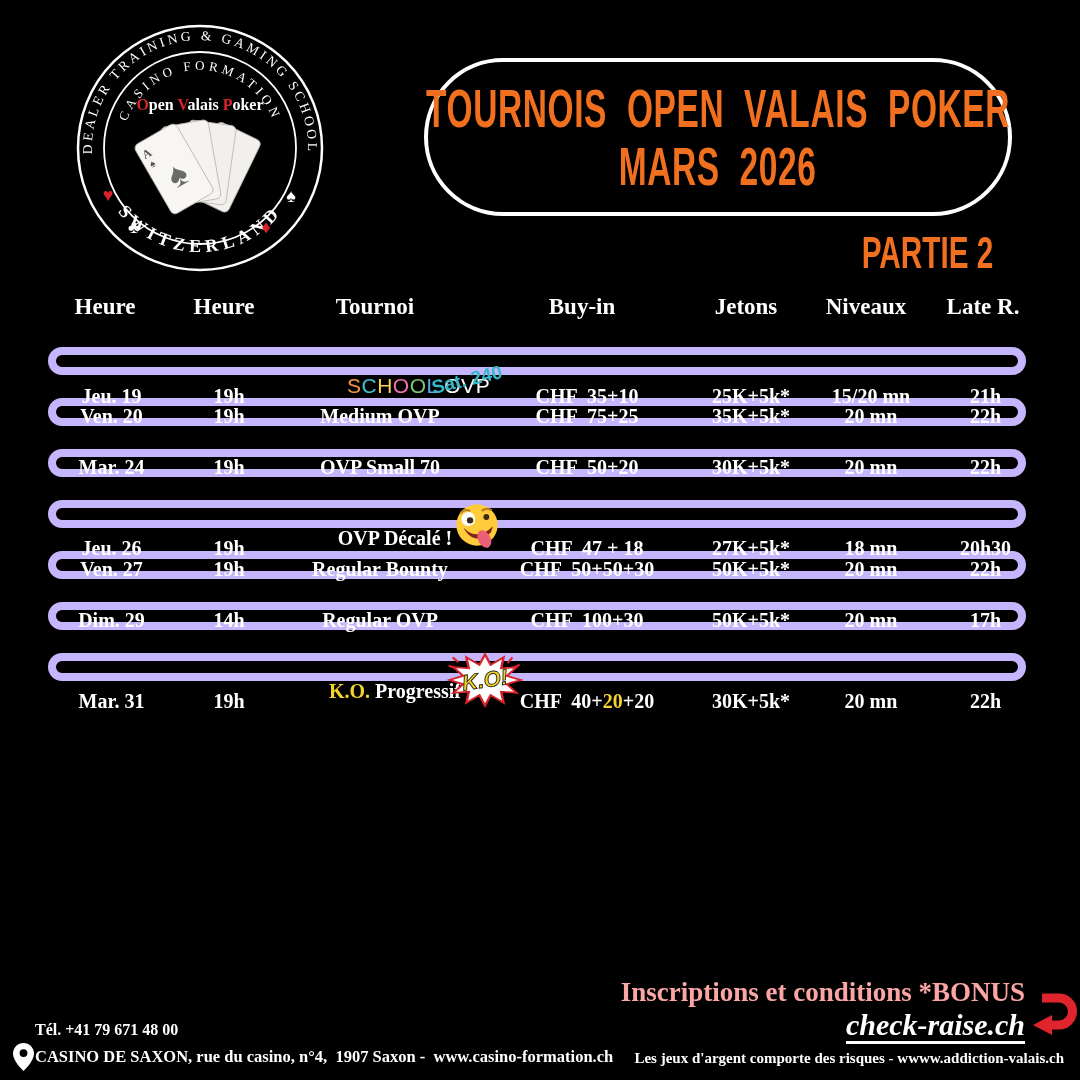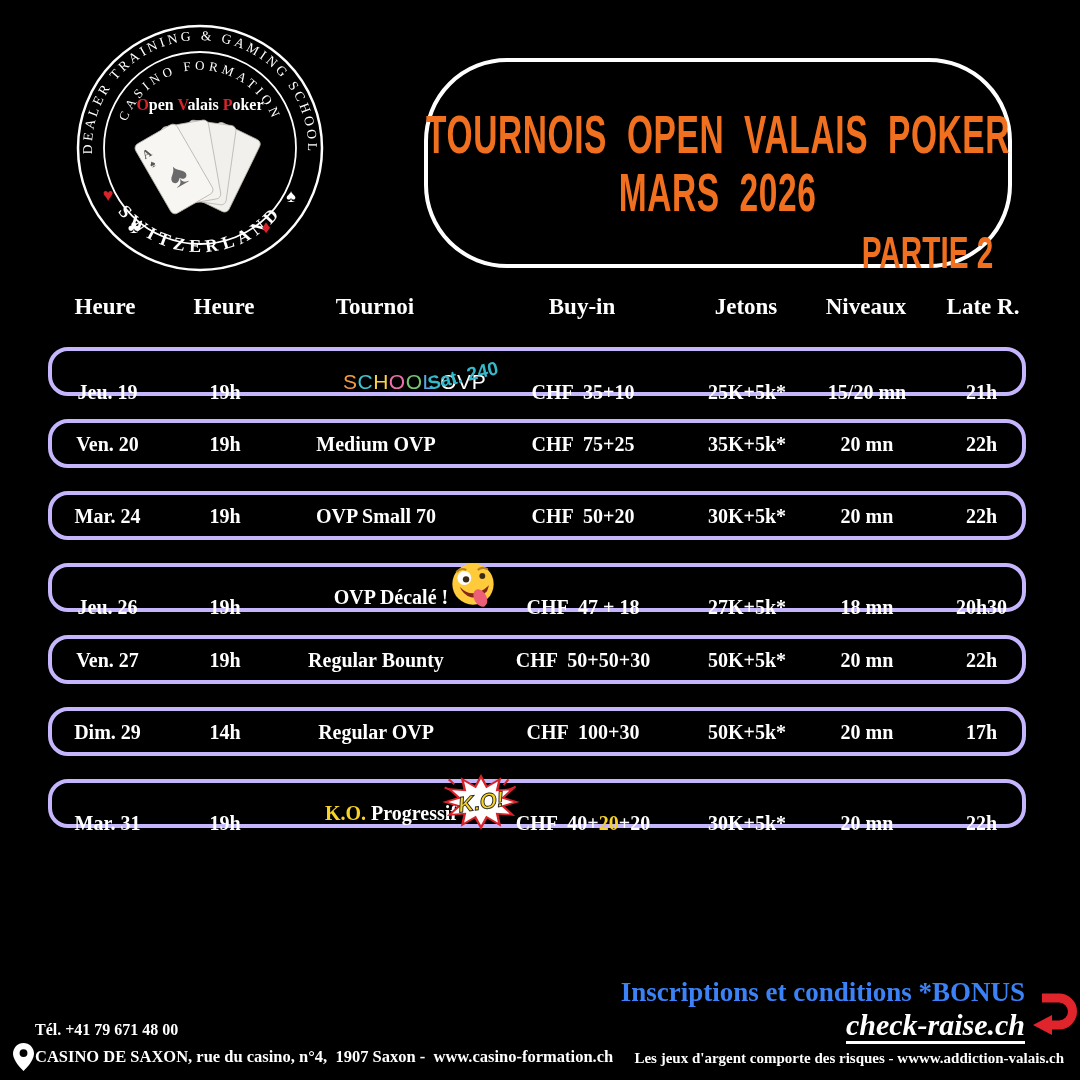--- a/index.html
+++ b/index.html
@@ -8,21 +8,21 @@
     background:#000;
     font-family:"Liberation Serif","DejaVu Serif",serif;
   }
 
   
   .logo{position:absolute;left:70px;top:18px;}
   .ring-text{fill:#fff;font-family:"Liberation Serif","DejaVu Serif",serif;}
 
   
   .title-box{
-    position:absolute;left:424px;top:58px;width:588px;height:210px;
+    position:absolute;left:424px;top:58px;width:588px;height:158px;
     box-sizing:border-box;border:4px solid #fff;border-radius:83px;
     display:flex;flex-direction:column;align-items:center;justify-content:center;gap:4px;
   }
   .title-line{
     color:#f0701f;font-family:"Liberation Sans","DejaVu Sans",sans-serif;
     font-weight:bold;font-size:54px;line-height:1.0;white-space:nowrap;
     transform:scaleX(0.62);letter-spacing:1px;word-spacing:16px;
   }
   .partie{
     position:absolute;top:230px;right:87px;color:#f0701f;
@@ -32,22 +32,22 @@
   }
 
   
   .thead{
     position:absolute;left:48px;top:294px;width:978px;
     display:grid;grid-template-columns:114px 124px 178px 236px 92px 148px 86px;
   }
   .th{color:#fff;font-weight:bold;font-size:23px;text-align:center;white-space:pre;}
   .rows{position:absolute;left:48px;top:347px;width:978px;}
   .row{
-    box-sizing:border-box;height:49px;margin-bottom:23px;background:#000;
-    border:4px solid #c4b5fd;border-radius:20px;
+    box-sizing:border-box;height:28px;margin-bottom:23px;background:#000;
+    border:8px solid #c4b5fd;border-radius:20px;
     display:grid;grid-template-columns:111px 124px 178px 236px 92px 148px 81px;
     align-items:center;
   }
   .td{color:#fff;font-weight:bold;font-size:20px;text-align:center;white-space:pre;line-height:1;}
   .td.tournoi{position:relative;}
   .school{
     font-family:"Liberation Sans","DejaVu Sans",sans-serif;font-weight:normal;
     font-size:21px;letter-spacing:0.5px;margin-left:26px;
   }
   .sl0{color:#f59b42}.sl1{color:#3fc5cf}.sl2{color:#f8d348}
@@ -56,21 +56,21 @@
   .note{
     position:absolute;left:140px;top:15px;color:#35b8c9;white-space:nowrap;
     font-family:"Liberation Sans","DejaVu Sans",sans-serif;font-weight:bold;
     font-size:19px;transform:rotate(-13deg);
   }
   .accent-yellow{color:#f5d327;}
   .emoji{position:absolute;left:162px;top:-7px;}
   .ko-badge{position:absolute;left:152px;top:-15px;}
 
   
-  .inscriptions{position:absolute;right:55px;top:977px;color:#3b82f6;font-weight:bold;font-size:27px;white-space:pre;}
+  .inscriptions{position:absolute;right:55px;top:977px;color:#fca5a5;font-weight:bold;font-size:27px;white-space:pre;}
   .site{
     position:absolute;right:55px;top:1009px;color:#fff;font-weight:bold;font-size:30px;
     line-height:1.05;border-bottom:3px solid #fff;cursor:pointer;white-space:pre;font-style:italic;
   }
   .arrow{position:absolute;right:3px;top:984px;}
   .phone{position:absolute;left:35px;top:1021px;color:#fff;font-weight:bold;font-size:16px;white-space:pre;}
   .address{
     position:absolute;left:12px;top:1043px;display:flex;align-items:center;
     color:#fff;font-weight:bold;font-size:16.5px;white-space:pre;
   }

